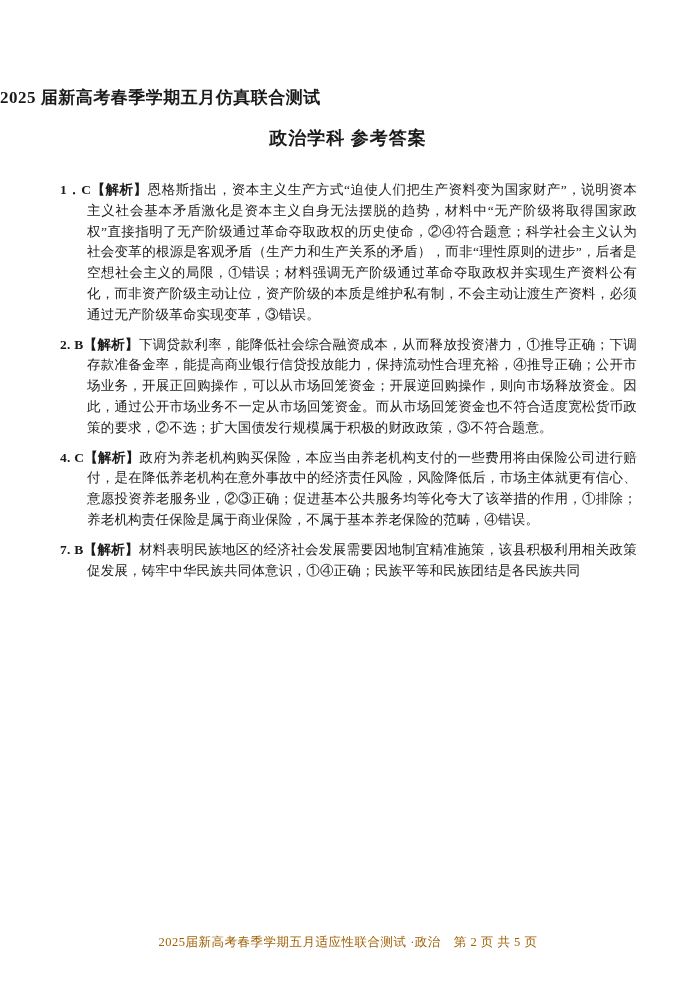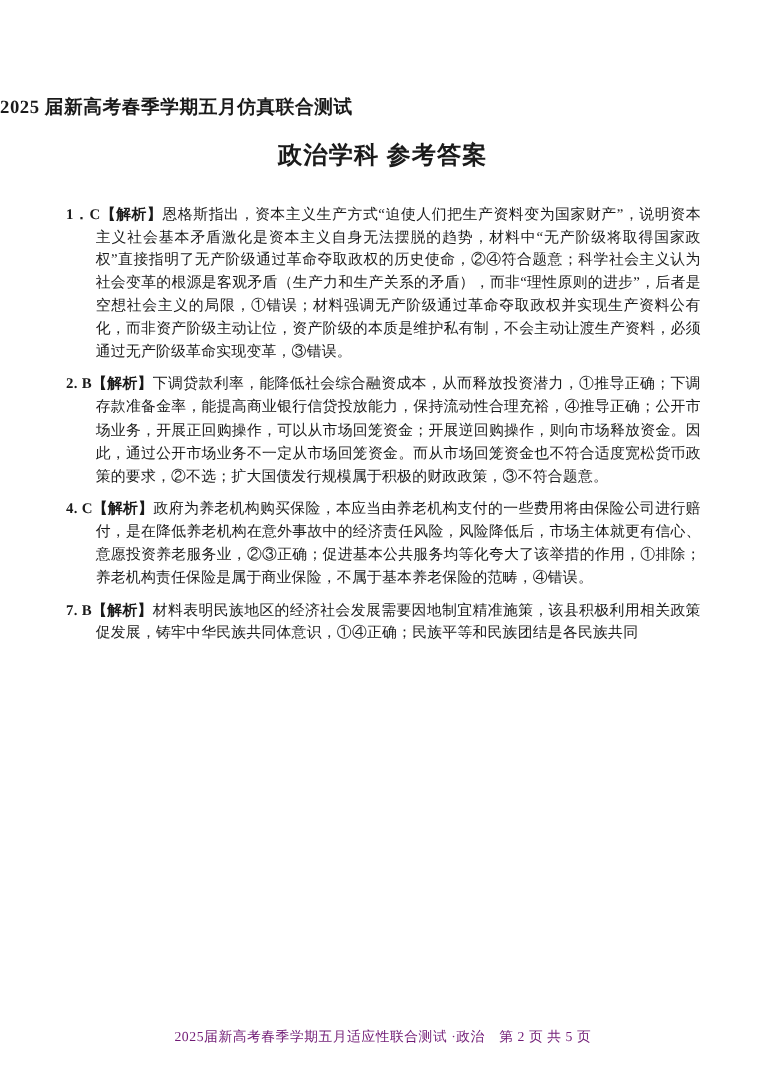--- a/index.html
+++ b/index.html
@@ -24,21 +24,21 @@
   .doc-title {
     font-weight: bold;
     font-size: 17px;
     letter-spacing: 0.5px;
     padding-top: 88px;
     line-height: 1.2;
   }
   .doc-subtitle {
     text-align: center;
     font-weight: bold;
-    font-size: 22px;
+    font-size: 18px;
     letter-spacing: 1px;
     margin-top: 20px;
     line-height: 1.2;
   }
   .content {
     margin: 30px 59px 0 60px;
   }
   .answer-item {
     font-size: 13.5px;
     line-height: 20.8px;
@@ -52,21 +52,21 @@
     font-weight: bold;
   }
   .page-footer {
     position: absolute;
     bottom: 32px;
     left: 0;
     width: 100%;
     text-align: center;
     font-size: 12.5px;
     letter-spacing: 0.5px;
-    color: #701a75;
+    color: #a16207;
   }
 </style>
 </head>
 <body>
 
 <div class="page">
 
   <div class="doc-title">2025 届新高考春季学期五月仿真联合测试</div>
   <div class="doc-subtitle">政治学科 参考答案</div>
 

